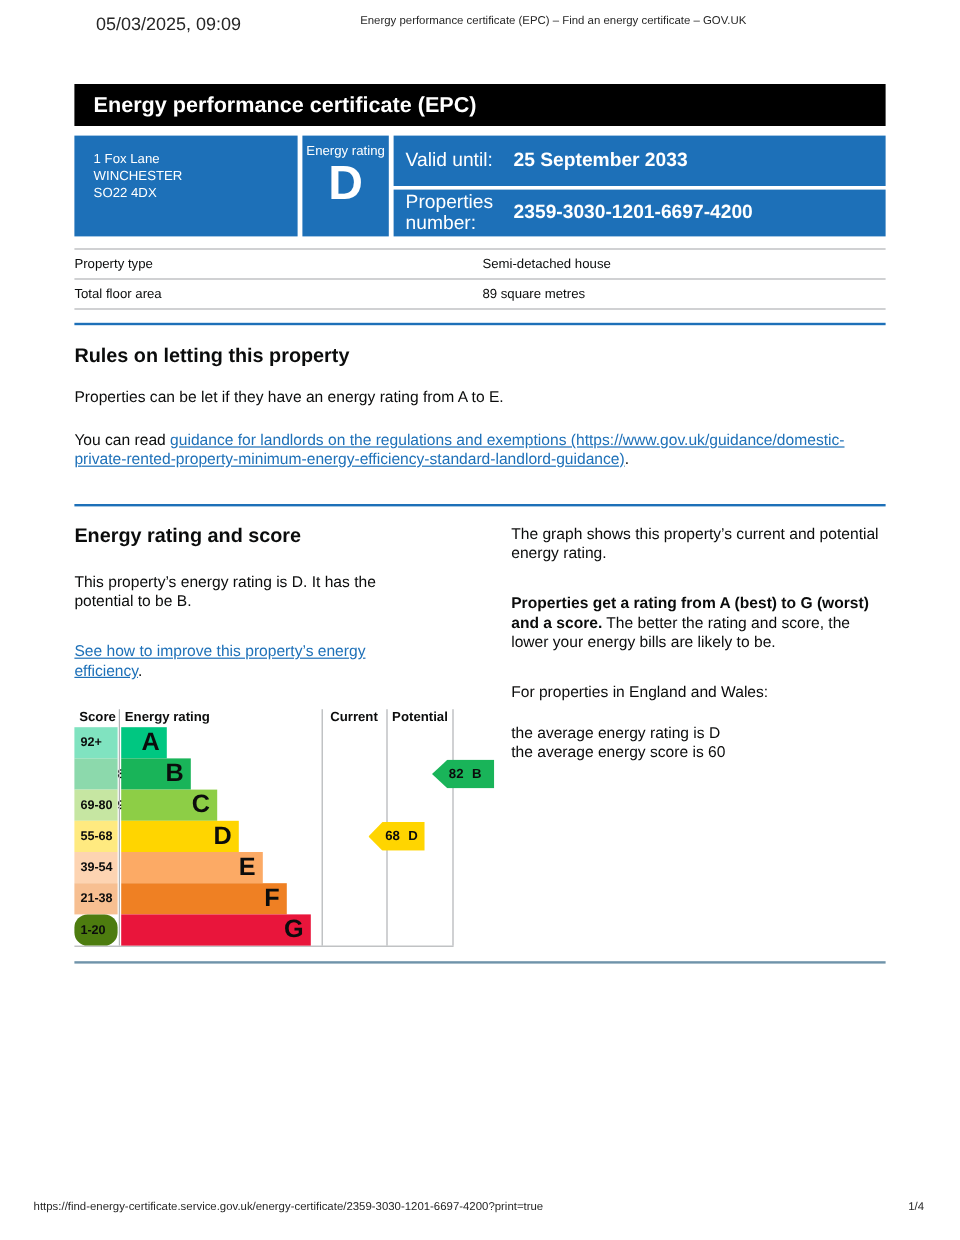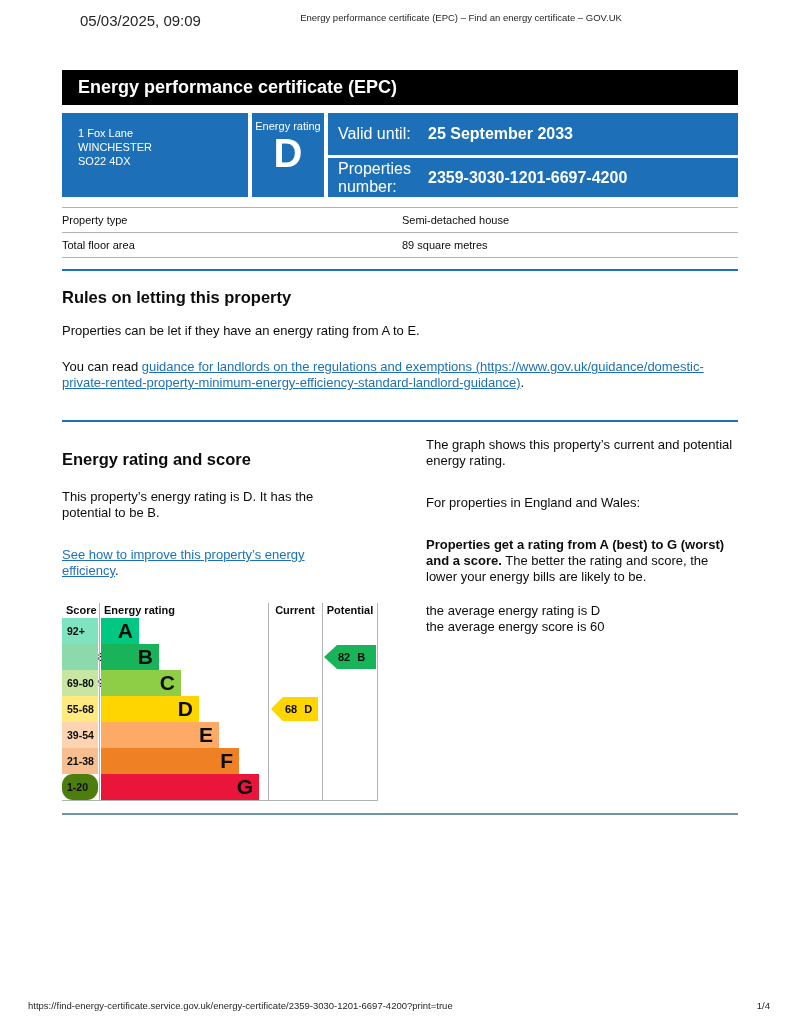--- a/index.html
+++ b/index.html
@@ -38,37 +38,37 @@
   .divider-muted { height:2px; background:#6f93aa; margin-top:12px; }
 
   h2 { font-size:16.5px; line-height:20px; font-weight:bold; margin:16px 0 0 0; }
   p { font-size:13px; line-height:16px; margin:0; }
   .mt16 { margin-top:16px; } .mt20 { margin-top:20px; } .mt26 { margin-top:26px; } .mt18 { margin-top:18px; }
   a.link { color:#1d70b8; text-decoration:underline; cursor:pointer; }
   .bold { font-weight:bold; }
 
   .columns { display:flex; justify-content:space-between; margin-top:15px; }
   .col-left { width:316px; }
-  .col-left h2 { margin-top:12px; }
+  .col-left h2 { margin-top:0; }
   .col-left .narrow { max-width:300px; }
   .col-right { width:312px; }
 
   
   .epc-chart { position:relative; width:316px; height:198px; margin-top:24px; border-bottom:1px solid #b1b4b6; font-size:11px; }
   .chart-header span { position:absolute; top:0; font-weight:bold; line-height:15px; }
   .ch-score { left:4px; }
   .ch-rating { left:42px; }
   .ch-current { left:206px; width:54px; text-align:center; }
   .ch-potential { left:260px; width:56px; text-align:center; }
   .chart-rows { position:absolute; left:0; top:15px; width:100%; }
   .chart-row { display:flex; height:26px; }
   .chart-score-cell { width:36px; padding-left:5px; font-size:10.5px; font-weight:bold; line-height:26px; }
   .chart-band-bar { margin-left:3px; display:flex; align-items:center; justify-content:flex-end; padding-right:6px; font-size:21px; font-weight:bold; color:#0b0c0c; }
   .vline { position:absolute; top:0; bottom:0; width:1px; background:#b1b4b6; }
-  .epc-arrow { position:absolute; height:24px; display:flex; align-items:center; gap:7px; padding-left:14px; font-size:11px; font-weight:bold; color:#0b0c0c; clip-path:polygon(0 50%, 25% 0, 100% 0, 100% 100%, 25% 100%); }
+  .epc-arrow { position:absolute; height:24px; display:flex; align-items:center; gap:7px; padding-left:14px; font-size:11px; font-weight:bold; color:#0b0c0c; clip-path:polygon(0 50%, 25% 0, 100% 0, 100% 100%, 25% 100%);margin-left:36px; }
 </style>
 </head>
 <body>
 
 <div class="page">
 
   <div class="print-header-date">05/03/2025, 09:09</div>
   <div class="print-header-title">Energy performance certificate (EPC) – Find an energy certificate – GOV.UK</div>
 
   <div class="content">
@@ -172,22 +172,22 @@
             </div>
             <div class="epc-arrow" style="background: rgb(25, 180, 89); left: 262px; width: 52px; top: 42px;">
               <span>82</span>
               <span>B</span>
             </div>
           </div>
       </div>
 
       <div class="col-right">
         <p>The graph shows this property’s current and potential energy rating.</p>
+        <p class="mt26"><span class="bold">Properties get a rating from A (best) to G (worst) and a score.</span><span> The better the rating and score, the lower your energy bills are likely to be.</span></p>
         <p class="mt26">For properties in England and Wales:</p>
-        <p class="mt26"><span class="bold">Properties get a rating from A (best) to G (worst) and a score.</span><span> The better the rating and score, the lower your energy bills are likely to be.</span></p>
         <p class="mt18">
           <span style="display:block">the average energy rating is D</span>
           <span style="display:block">the average energy score is 60</span>
         </p>
       </div>
 
     </div>
 
     <div class="divider-muted"></div>
 

